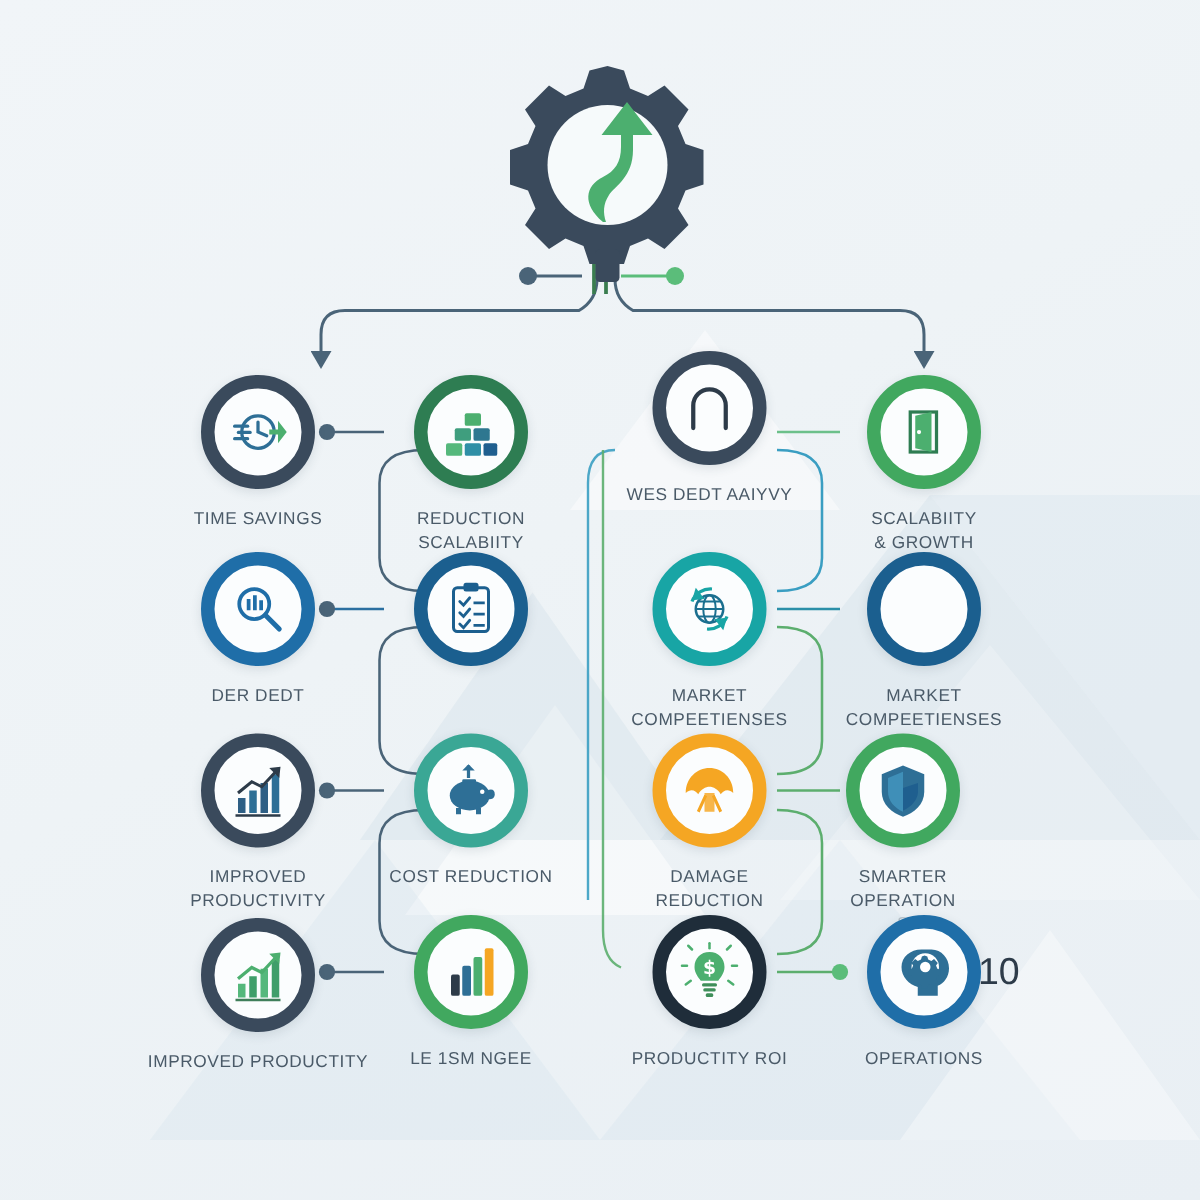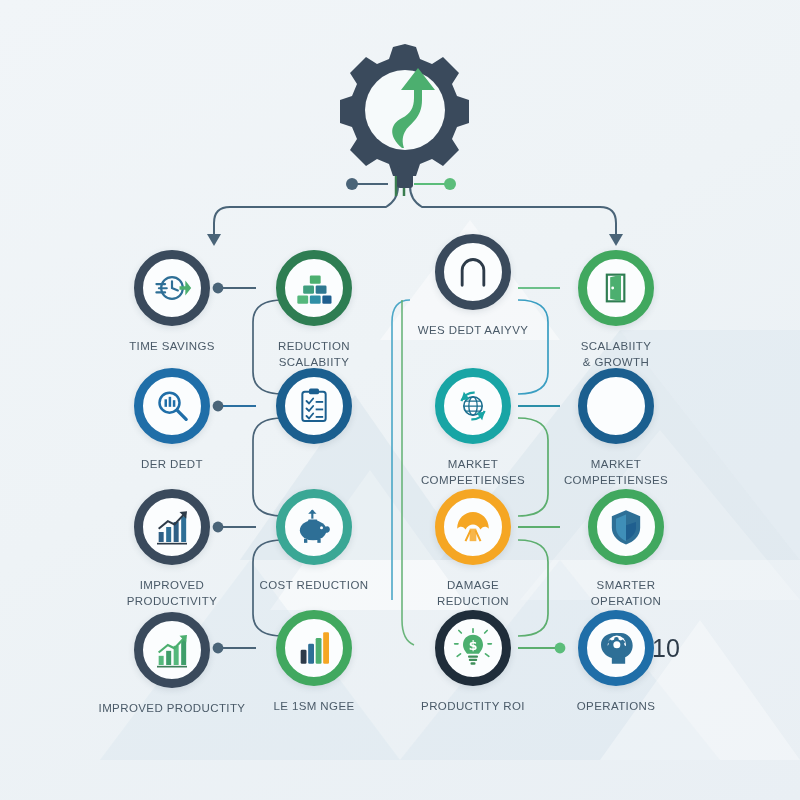--- a/index.html
+++ b/index.html
@@ -312,21 +312,21 @@
       <rect x="20" y="26" width="8" height="15" fill="#f7b64a"></rect>
       <path d="M15 41 L21 28 M33 41 L27 28" stroke="#f5a623" stroke-width="2.4"></path>
             </svg>
       </div>
     </div>
     <div class="caption">
       <div>DAMAGE</div>
           <div>REDUCTION</div>
     </div>
       </div>
-      <div class="node" style="left: 551px; top: 489px;">
+      <div class="node" style="left: 527px; top: 489px;">
     <div class="ring-wrap">
       <div class="num left">8</div>
       <div class="ring" style="border-color:#41a85f">
         <svg xmlns="http://www.w3.org/2000/svg" viewBox="0 0 48 48" width="40" height="40">
       <path d="M24 4 L41 11 L41 25 C41 35 33 42 24 45 C15 42 7 35 7 25 L7 11 Z" fill="#2e6f96"></path>
       <path d="M24 9 L24 41 C17 38 12 32 12 25 L12 14 Z" fill="#3f8fb8"></path>
       <path d="M24 22 L36 18 L36 25 C36 31 31 37 24 40 Z" fill="#1f5f8f"></path>
             </svg>
       </div>
     </div>

